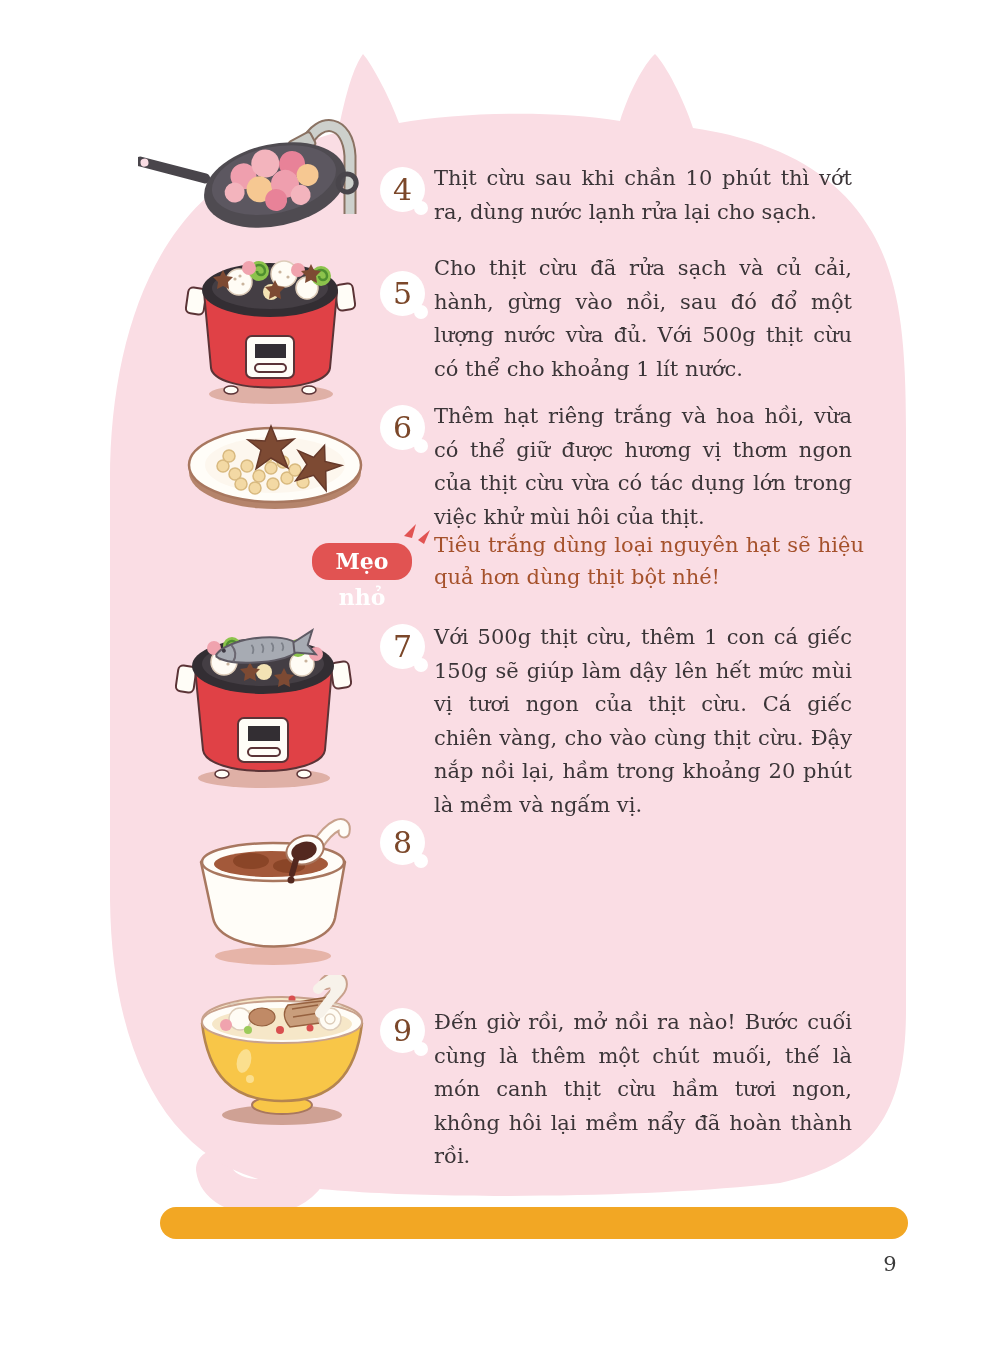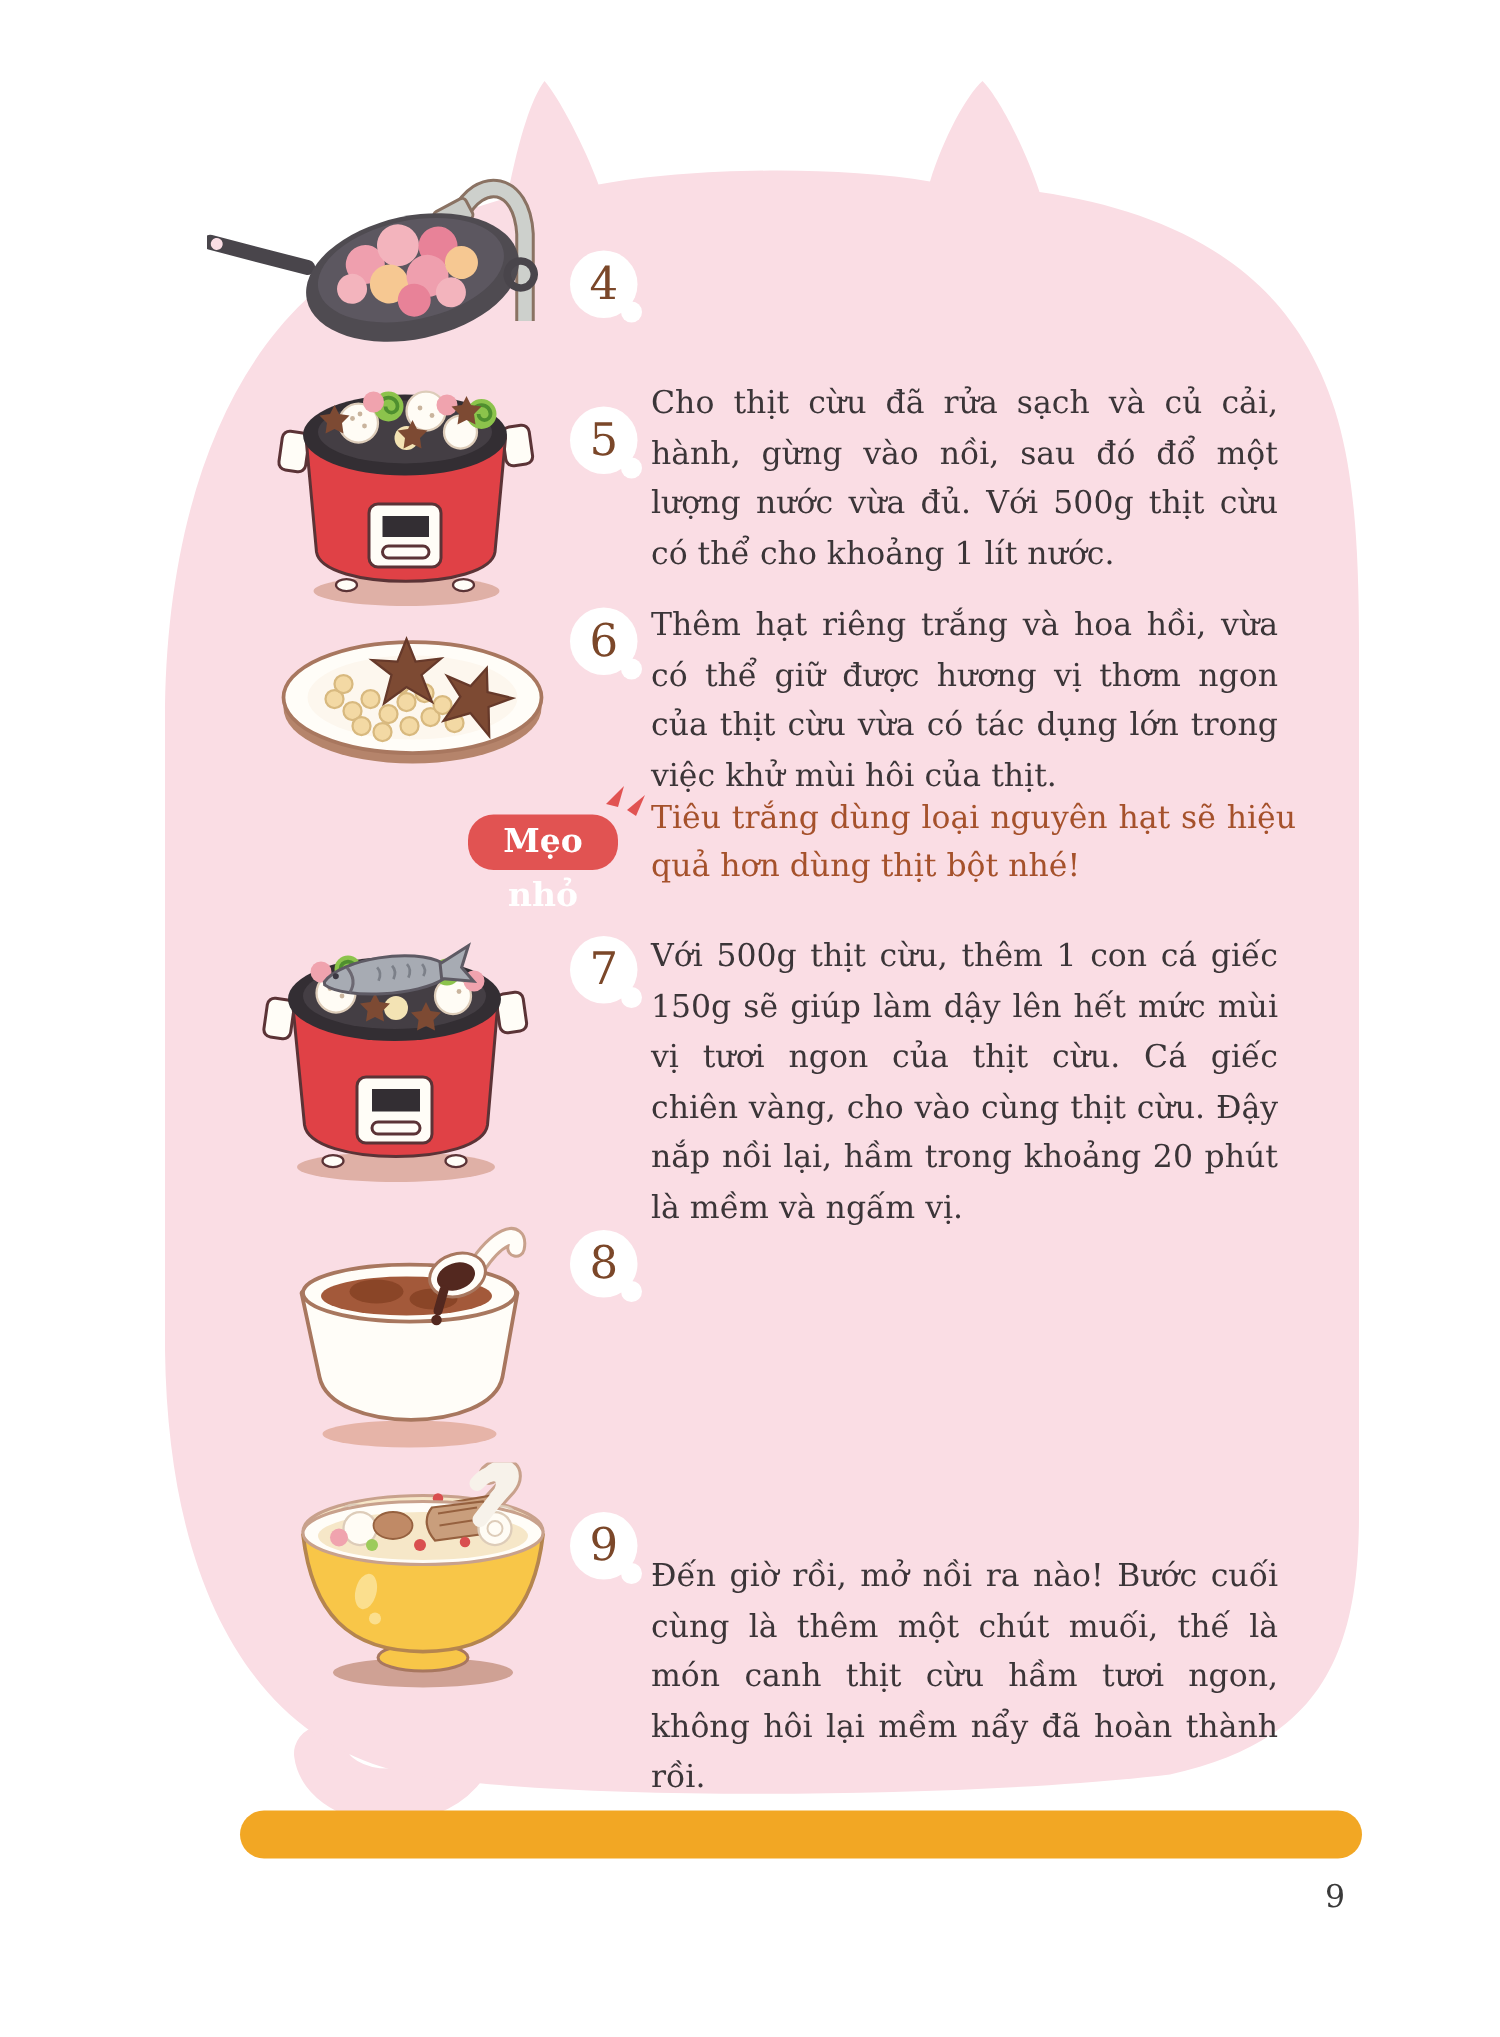--- a/index.html
+++ b/index.html
@@ -72,20 +72,21 @@
         <circle cx="147" cy="74" r="14" fill="#ef9fae"></circle>
         <circle cx="171" cy="70" r="11" fill="#f6c892"></circle>
         <circle cx="96" cy="72" r="10" fill="#f3b4bd"></circle>
         <circle cx="135" cy="88" r="11" fill="#e88298"></circle>
         <circle cx="160" cy="88" r="10" fill="#f3b4bd"></circle>
       </g>
     </g>
   </svg>
   <div class="badge" style="top:167px">
     <span>4</span></div>
+  <p class="step-text" style="top:162px">Thịt cừu sau khi chần 10 phút thì vớt ra, dùng nước lạnh rửa lại cho sạch.</p>
 
   <svg class="illus" style="left:183px;top:240px" width="175" height="168" viewBox="0 0 175 168">
     <ellipse cx="88" cy="154" rx="62" ry="10" fill="#dfb0a6"></ellipse>
     <rect x="4" y="48" width="18" height="26" rx="5" fill="#fffdf7" stroke="#5b3336" stroke-width="2" transform="rotate(8 13 61)"></rect>
     <rect x="153" y="44" width="18" height="26" rx="5" fill="#fffdf7" stroke="#5b3336" stroke-width="2" transform="rotate(-8 162 57)"></rect>
     <path d="M21 52 C21 36 154 36 154 52 L147 128 C143 154 32 154 28 128 Z" fill="#e04146" stroke="#5b3336" stroke-width="2"></path>
     <ellipse cx="87" cy="50" rx="68" ry="27" fill="#332e33"></ellipse>
     <ellipse cx="87" cy="48" rx="58" ry="21" fill="#443e44"></ellipse>
     <g>
       <circle cx="56" cy="42" r="13" fill="#fffcf5" stroke="#ddccb9" stroke-width="1.5"></circle>
@@ -258,18 +259,18 @@
       <circle cx="88" cy="55" r="4" fill="#d94f4f"></circle>
       <circle cx="118" cy="53" r="3.5" fill="#d94f4f"></circle>
       <circle cx="56" cy="55" r="4" fill="#9ccb5a"></circle>
       <path d="M126 14 C136 2 148 8 142 20 L128 38" fill="none" stroke="#f7f2ea" stroke-width="10" stroke-linecap="round"></path>
     </g>
     <ellipse cx="52" cy="86" rx="7" ry="12" fill="#fbdf8e" transform="rotate(14 52 86)"></ellipse>
     <circle cx="58" cy="104" r="4" fill="#fbdf8e"></circle>
   </svg>
   <div class="badge" style="top:1008px">
     <span>9</span></div>
-  <p class="step-text" style="top:1034px">Đến giờ rồi, mở nồi ra nào! Bước cuối cùng là thêm một chút muối, thế là món canh thịt cừu hầm tươi ngon, không hôi lại mềm nẩy đã hoàn thành rồi.</p>
+  <p class="step-text" style="top:1006px">Đến giờ rồi, mở nồi ra nào! Bước cuối cùng là thêm một chút muối, thế là món canh thịt cừu hầm tươi ngon, không hôi lại mềm nẩy đã hoàn thành rồi.</p>
 
   <div class="accent-bar"></div>
   <div class="page-number">9</div>
 
 </div>
 
 </body></html>

